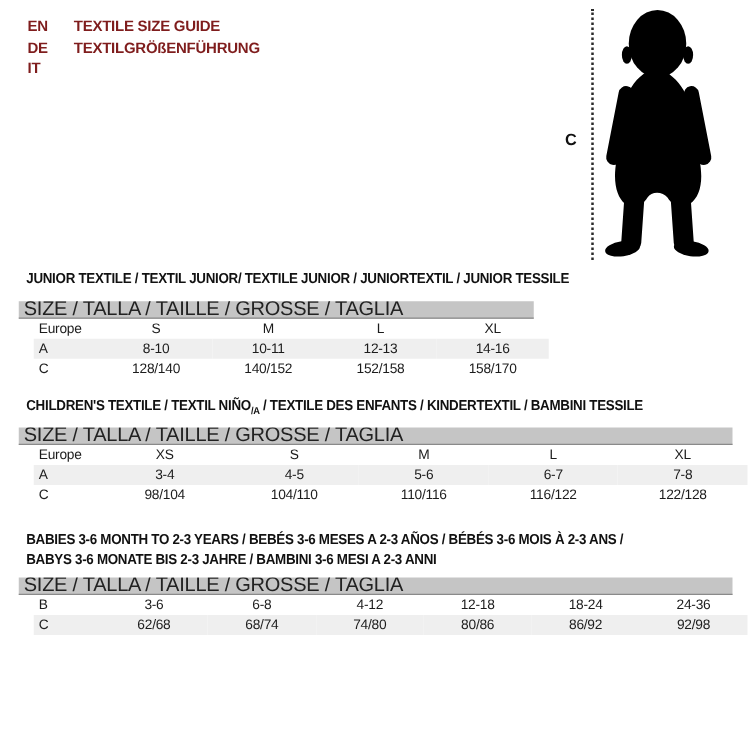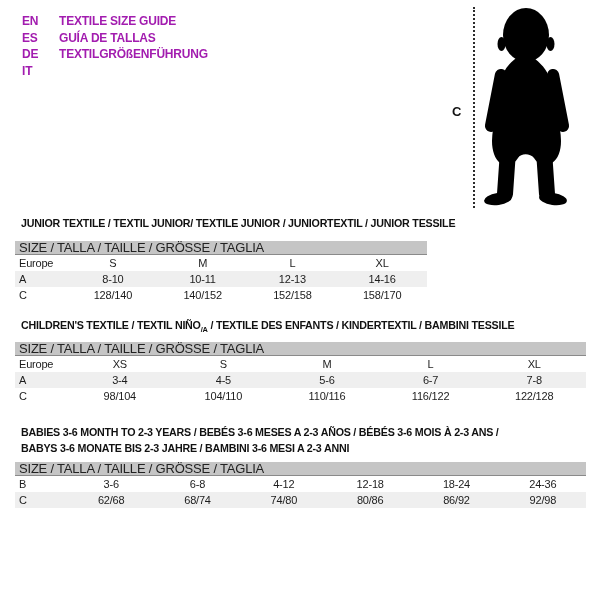--- a/index.html
+++ b/index.html
@@ -2,65 +2,61 @@
 <html style="--size-bar: #c5c5c5; --row-alt: #efefef; --text: #1c1c1c; --silhouette: #000000;"><head>
 <meta charset="utf-8">
 <style>
   html,body{margin:0;padding:0;background:#fff;}
   #canvas{
     position:relative;width:600px;height:600px;background:#fff;overflow:hidden;
     font-family:"Liberation Sans","DejaVu Sans",sans-serif;color:var(--text,#1c1c1c);
   }
   
   .lang-block{position:absolute;left:22px;top:13px;}
-  .lang-row{display:flex;line-height:16.6px;font-size:12px;font-weight:bold;letter-spacing:-0.2px;color:#a21caf;}
+  .lang-row{display:flex;line-height:16.6px;font-size:12px;font-weight:bold;letter-spacing:-0.2px;color:#7f1d1d;}
   .lang-code{display:inline-block;width:37px;}
   
   .height-line{position:absolute;left:473px;top:7px;height:201px;border-left:2px dotted #2b2b2b;}
   .height-label{position:absolute;left:452px;top:104px;font-size:13px;font-weight:bold;color:#111;}
   .baby-svg{position:absolute;left:481px;top:7px;}
   .baby-svg path,.baby-svg ellipse,.baby-svg rect{fill:var(--silhouette,#000);}
   
   .sec-title{
     position:absolute;left:21px;font-size:11.5px;font-weight:bold;color:#111;
     white-space:nowrap;letter-spacing:-0.25px;transform:scaleX(0.93);transform-origin:left top;
   }
   .sec-title sub{font-size:8px;}
   .title-line{line-height:15.5px;}
   
   .size-table{position:absolute;left:15px;}
   .size-bar{
-    background:var(--size-bar,#c5c5c5);height:13px;line-height:13px;font-size:13px;
+    background:var(--size-bar,#c5c5c5);height:13px;line-height:13px;font-size:16px;
     padding-left:4px;border-bottom:1px solid #8a8a8a;color:#222;letter-spacing:-0.2px;
     white-space:nowrap;overflow:hidden;
   }
-  table{border-collapse:collapse;table-layout:fixed;width:100%;}
+  table{border-collapse:collapse;table-layout:fixed;width:100%;margin-left:12px;}
   col.c-label{width:53px;}
   td,th{font-size:11px;font-weight:normal;height:16px;padding:0;text-align:center;
     color:var(--text,#1c1c1c);vertical-align:middle;letter-spacing:-0.2px;white-space:nowrap;}
   th{text-align:left;padding-left:4px;}
   tr:nth-child(even){background:var(--row-alt,#efefef);}
   
   .footnotes{position:absolute;left:21px;top:536px;}
   .footnote{font-size:11px;font-weight:bold;line-height:16.3px;color:#111;
     white-space:nowrap;letter-spacing:-0.25px;transform:scaleX(0.95);transform-origin:left top;}
 </style>
 </head>
 <body>
 
 <div id="canvas">
 
   <div class="lang-block">
     <div class="lang-row">
       <span class="lang-code">EN</span>
       <span class="lang-label">TEXTILE SIZE GUIDE</span>
-    </div>
-    <div class="lang-row">
-      <span class="lang-code">ES</span>
-      <span class="lang-label">GUÍA DE TALLAS</span>
     </div>
     <div class="lang-row">
       <span class="lang-code">DE</span>
       <span class="lang-label">TEXTILGRÖßENFÜHRUNG</span>
     </div>
     <div class="lang-row">
       <span class="lang-code">IT</span>
     </div>
   </div>
 

